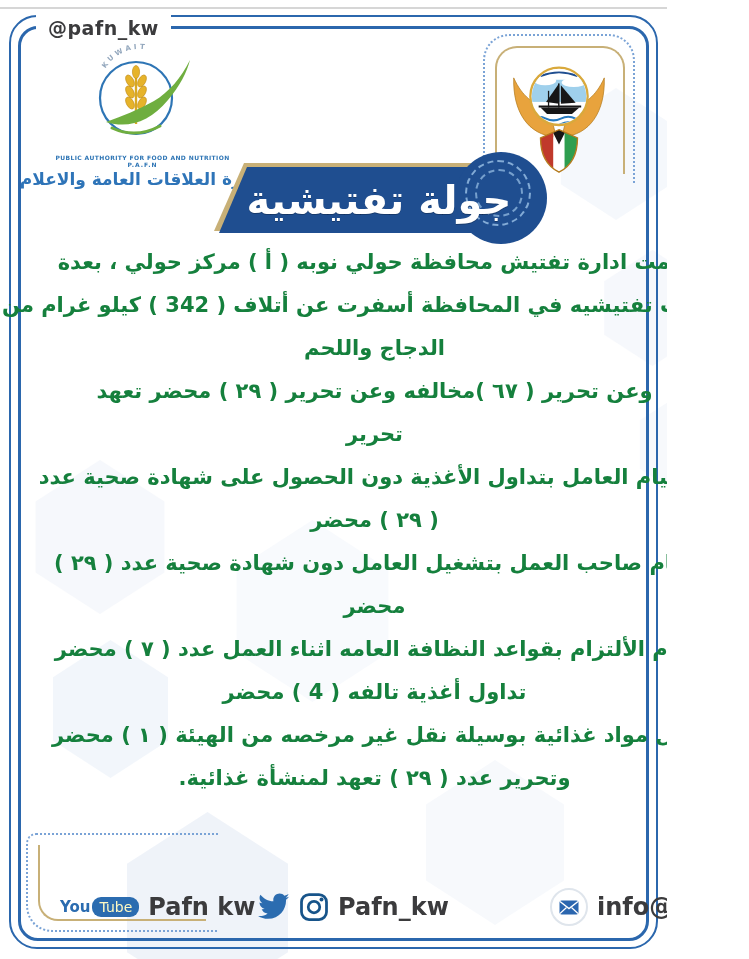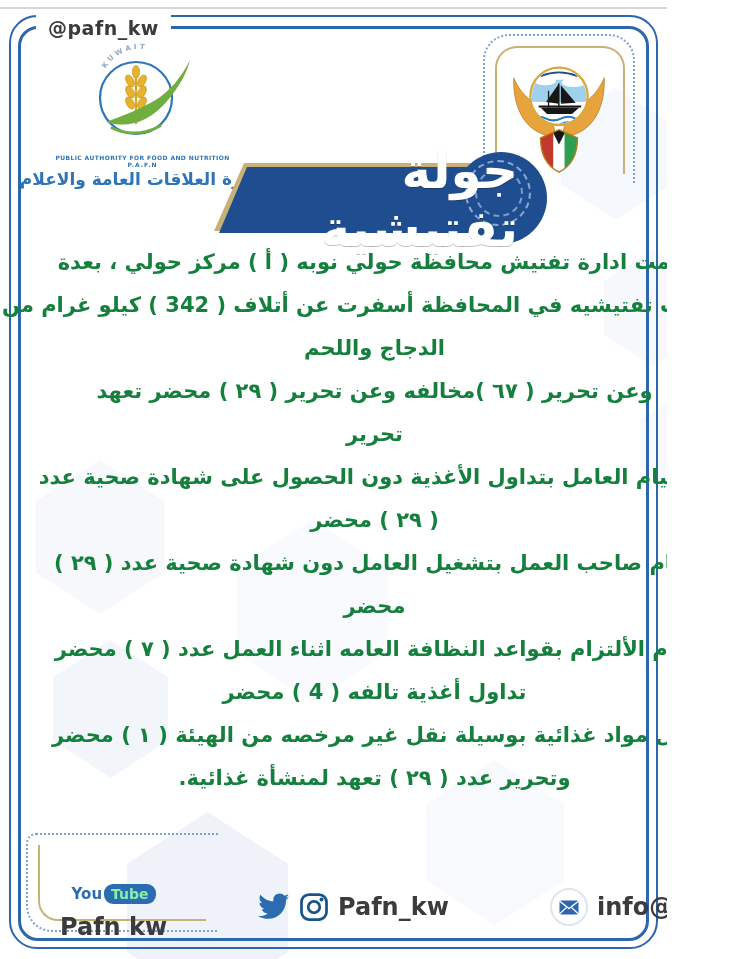--- a/index.html
+++ b/index.html
@@ -56,37 +56,37 @@
   .banner .navy { position:absolute; left:7px; top:17px; width:296px; height:66px; background:#1f4e90;
     clip-path:polygon(28px 0,100% 0,100% 100%,0 100%); }
   .banner .bigcircle { position:absolute; left:243px; top:2px; width:92px; height:92px;
     border-radius:50%; background:#1f4e90; }
   .banner .arc1 { position:absolute; left:10px; top:8px; width:66px; height:66px; border-radius:50%;
     border:2px dashed #9cc3e8; opacity:.8; }
   .banner .arc2 { position:absolute; left:20px; top:17px; width:48px; height:48px; border-radius:50%;
     border:2px dashed #9cc3e8; opacity:.7; }
   .banner .title { position:absolute; left:28px; top:17px; width:278px; height:66px;
     display:flex; align-items:center; justify-content:center; direction:rtl;
-    color:#fff; font-size:50px; font-weight:bold; text-shadow:0 1px 0 rgba(0,0,0,.25); }
+    color:#fff; font-size:40px; font-weight:bold; text-shadow:0 1px 0 rgba(0,0,0,.25); }
 
   
   .bodytext { position:absolute; left:24px; top:241px; width:701px; z-index:2; direction:rtl; }
   .bodytext .ln { height:43px; line-height:43px; text-align:center; white-space:nowrap;
     font-size:21px; font-weight:bold; color:#15803d; }
 
   
   .footer { position:absolute; left:0; top:884px; width:749px; height:46px; z-index:4; }
   .fgroup { position:absolute; display:flex; align-items:center; gap:9px; height:46px; }
-  .yt { left:60px;flex-direction:column; }
+  .yt { left:60px; }
   .soc { left:256px;justify-content:flex-end; }
   .mail { left:550px; }
   .flabel { font-size:24px; font-weight:bold; color:#3b3b3d; }
   .yt-wordmark { display:flex; align-items:center; gap:2px; }
   .yt-you { color:#2b6cb0; font-weight:bold; font-size:15px; }
-  .yt-tube { background:#2b6cb0; color:#86efac; font-weight:bold; font-size:14px;
+  .yt-tube { background:#2b6cb0; color:#fef9c3; font-weight:normal; font-size:14px;
     padding:2px 7px; border-radius:9px; }
   .env-circle { width:38px; height:38px; border-radius:50%; background:#fff;
     border:2px solid #dfe5ec; display:flex; align-items:center; justify-content:center; }
 </style>
 </head>
 <body>
 
 <div id="canvas">
   <div class="topline"></div>
 

